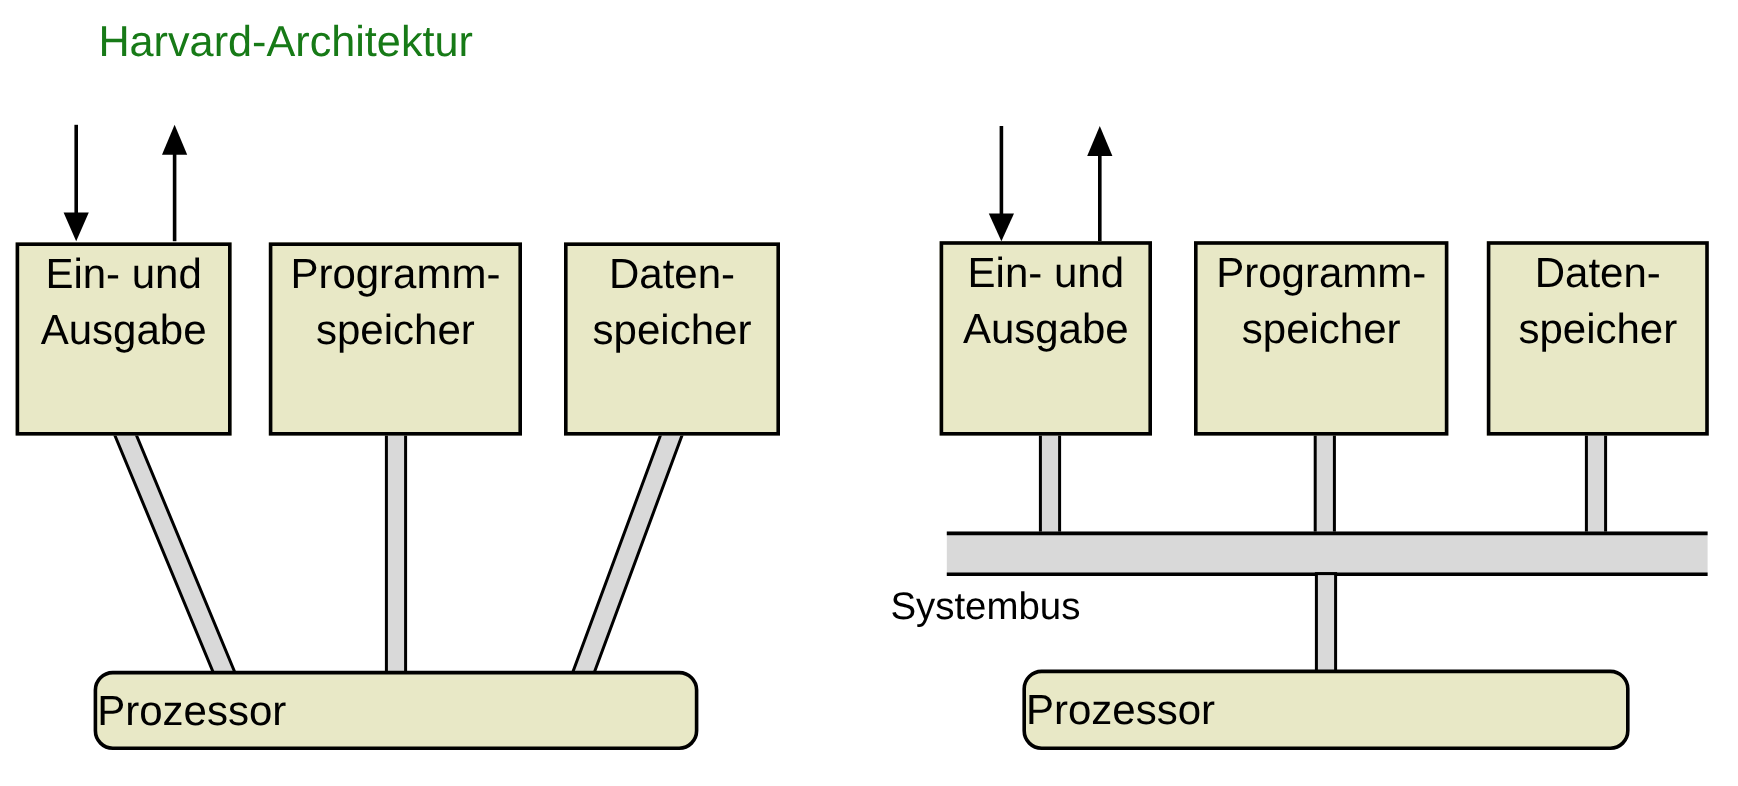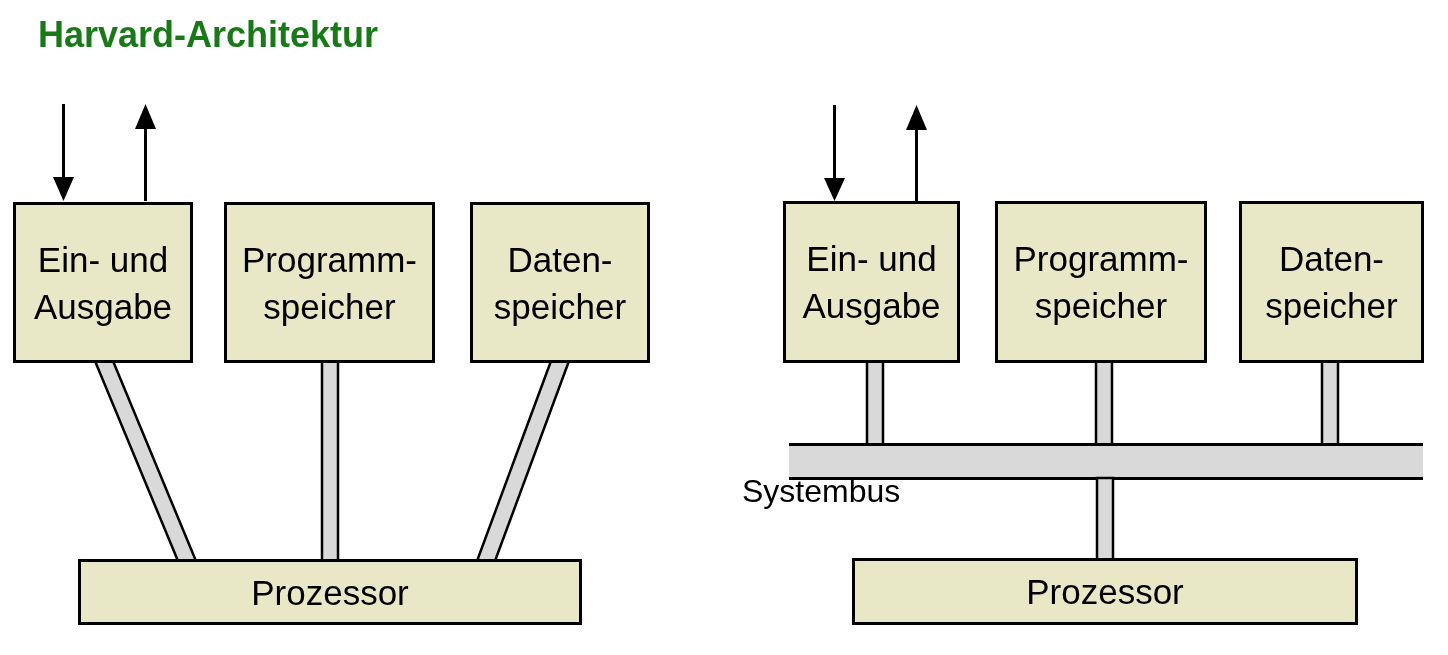--- a/index.html
+++ b/index.html
@@ -19,45 +19,45 @@
     font-family: "Liberation Sans", sans-serif;
     overflow: hidden;
   }
   .layer {
     position: absolute;
     left: 0; top: 0;
     width: 1448px; height: 655px;
   }
   .title {
     position: absolute;
-    font-weight: bold;
+    font-weight: normal;
     font-size: 36px;
     color: var(--title-green);
     white-space: nowrap;
+    margin-left: 44px;
   }
   .title-left  { left: 38px; top: 13px; line-height: 44px; }
   .title-right { left: 790px; top: 8px; line-height: 52px; }
   .box {
     position: absolute;
     background: var(--box-fill);
     border: 3px solid var(--box-border);
     display: flex;
     flex-direction: column;
     align-items: center;
-    justify-content: center;
     font-size: 35px;
     line-height: 47px;
     color: #000;
     text-align: center;
     white-space: nowrap;
   }
-  .proc { flex-direction: row; }
+  .proc { flex-direction: row; border-radius: 16px; }
   .bus-label {
     position: absolute;
-    left: 742px; top: 475px;
+    left: 742px; top: 489px;
     font-size: 32px;
     line-height: 33px;
     color: #000;
     white-space: nowrap;
   }
   svg .conn { fill: var(--connector-fill); stroke: var(--box-border); stroke-width: 2.5; }
   svg .busfill { fill: var(--connector-fill); }
   svg .busline { stroke: var(--box-border); stroke-width: 3; }
   svg .arrow-shaft { stroke: var(--box-border); stroke-width: 3; }
   svg .arrow-head { fill: var(--box-border); }

